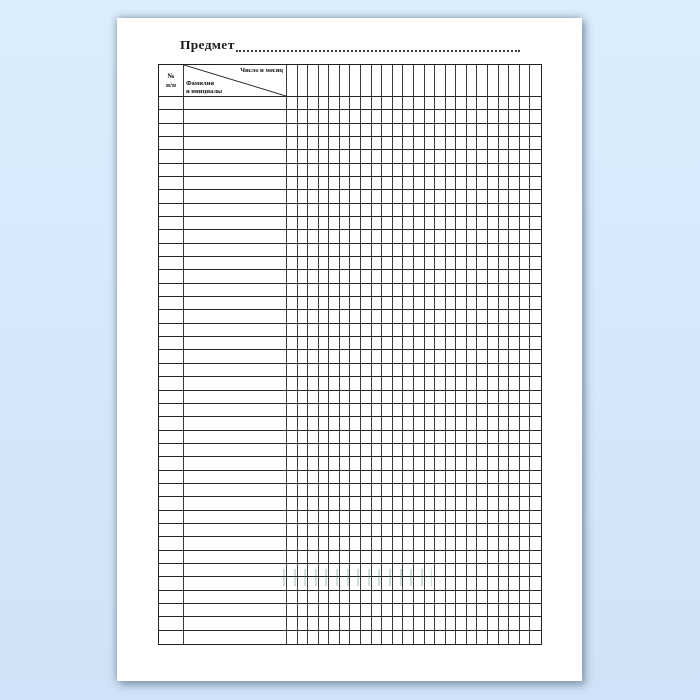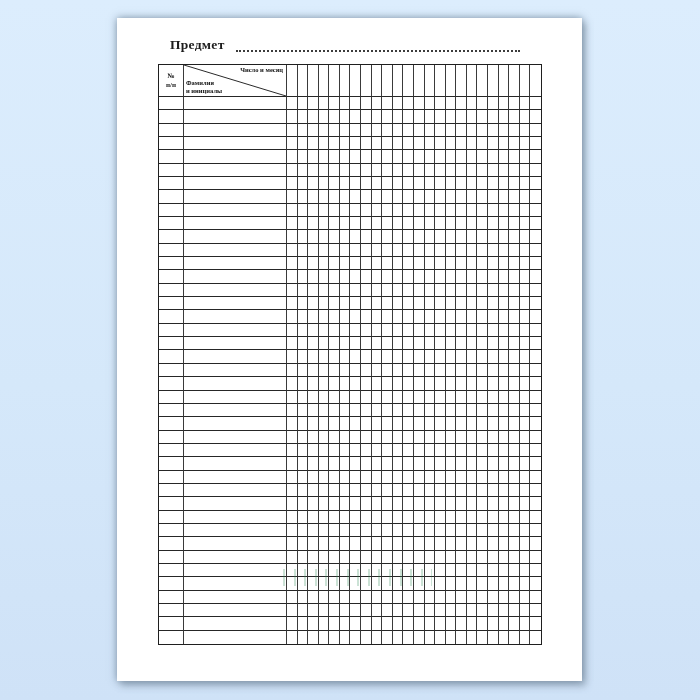--- a/index.html
+++ b/index.html
@@ -11,21 +11,21 @@
     background:linear-gradient(180deg,#dcedfd 0%, #d5e8fa 55%, #cfe2f7 100%);
   }
 
   .paper {
     position:absolute; left:117px; top:18px; width:465px; height:663px;
     background:#ffffff;
     box-shadow: 0 0 8px rgba(108,128,148,0.85), 4px 5px 7px rgba(108,128,148,0.45);
   }
 
   .subject-label {
-    position:absolute; left:53px; top:19px;
+    position:absolute; left:63px; top:19px;
     font-size:13.5px; font-weight:bold; color:#1c1c1c; letter-spacing:0.3px;
   }
   .subject-line {
     position:absolute; left:119px; top:19px; width:284px; height:15px;
     border-bottom:2px dotted #3c3c3c;
   }
 
   .grade-table {
     position:absolute; left:41px; top:46px; width:384px; height:581px;
     display:grid;

